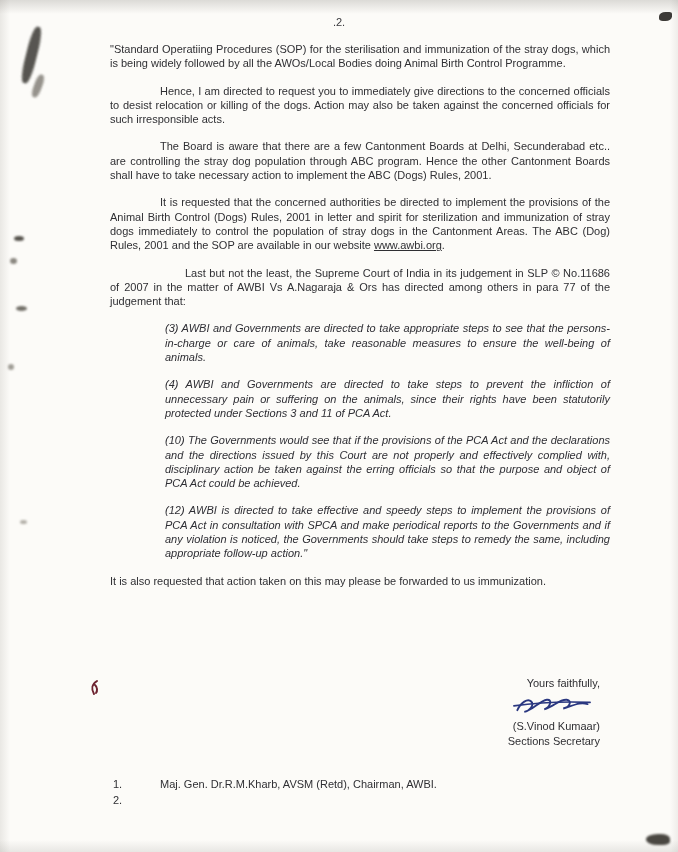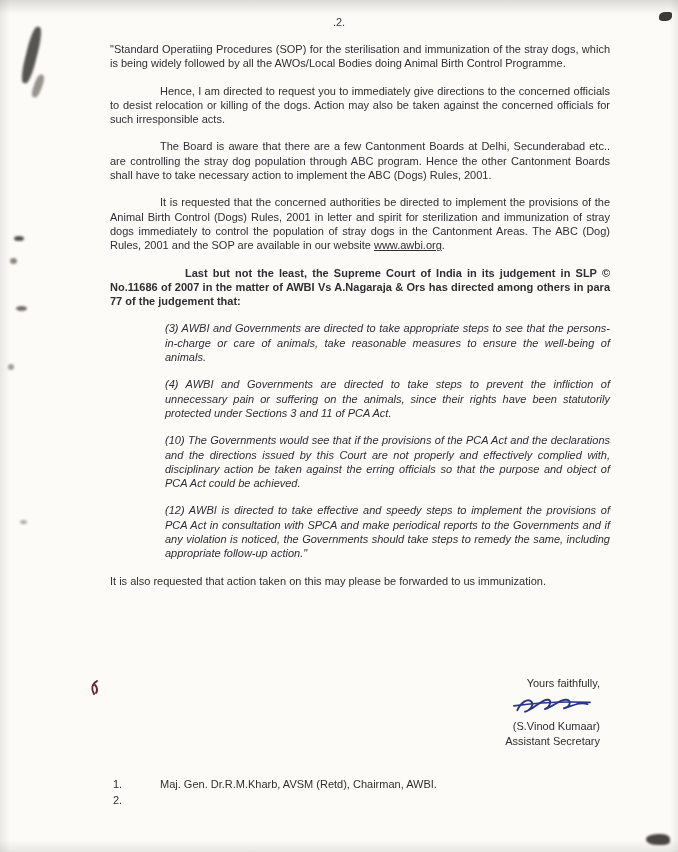--- a/index.html
+++ b/index.html
@@ -24,21 +24,21 @@
   .page-number{
     position:absolute;left:0;top:16px;width:100%;
     text-align:center;font-size:11px;color:#3a3a3e;
   }
   .content{
     position:absolute;left:110px;top:42px;width:500px;
     font-size:11px;line-height:14.3px;text-align:justify;
   }
   .content p{margin:0 0 13px 0;}
   .indent{text-indent:50px;}
-  .indent2{text-indent:75px;font-weight:bold;}
+  .indent2{text-indent:75px;}
   .quote{
     margin-left:55px !important;
     font-style:italic;
     color:#2e2e34;
   }
   .link{text-decoration:underline;}
   .signoff{
     position:absolute;right:78px;top:676px;width:150px;
     font-size:11px;line-height:15px;text-align:right;color:#2f2f33;
   }
@@ -102,21 +102,21 @@
 
   <div class="signoff">
     <div>Yours faithfully,</div>
     <div class="signature">
       <svg width="92" height="26" viewBox="0 0 92 30">
         <path d="M6 21 C10 12 18 7 22 11 C26 15 20 22 14 23 C24 21 32 10 40 9 C47 8 44 18 37 20 C48 17 55 8 63 9 C70 10 66 18 59 19 C70 16 78 11 87 14" fill="none" stroke="#2a3780" stroke-width="2.2" stroke-linecap="round"></path>
         <path d="M2 16 C30 12 62 11 90 12" fill="none" stroke="#2a3780" stroke-width="1.8" stroke-linecap="round"></path>
       </svg>
     </div>
     <div>(S.Vinod Kumaar)</div>
-    <div>Assistant Secretary</div>
+    <div>Sections Secretary</div>
   </div>
 
   <div class="copy-block">
     <div class="copy-list">
       <div class="copy-item">
         <span class="num">1.</span>
         <span>Maj. Gen. Dr.R.M.Kharb, AVSM (Retd), Chairman, AWBI.</span>
       </div>
       <div class="copy-item">
         <span class="num">2.</span>

